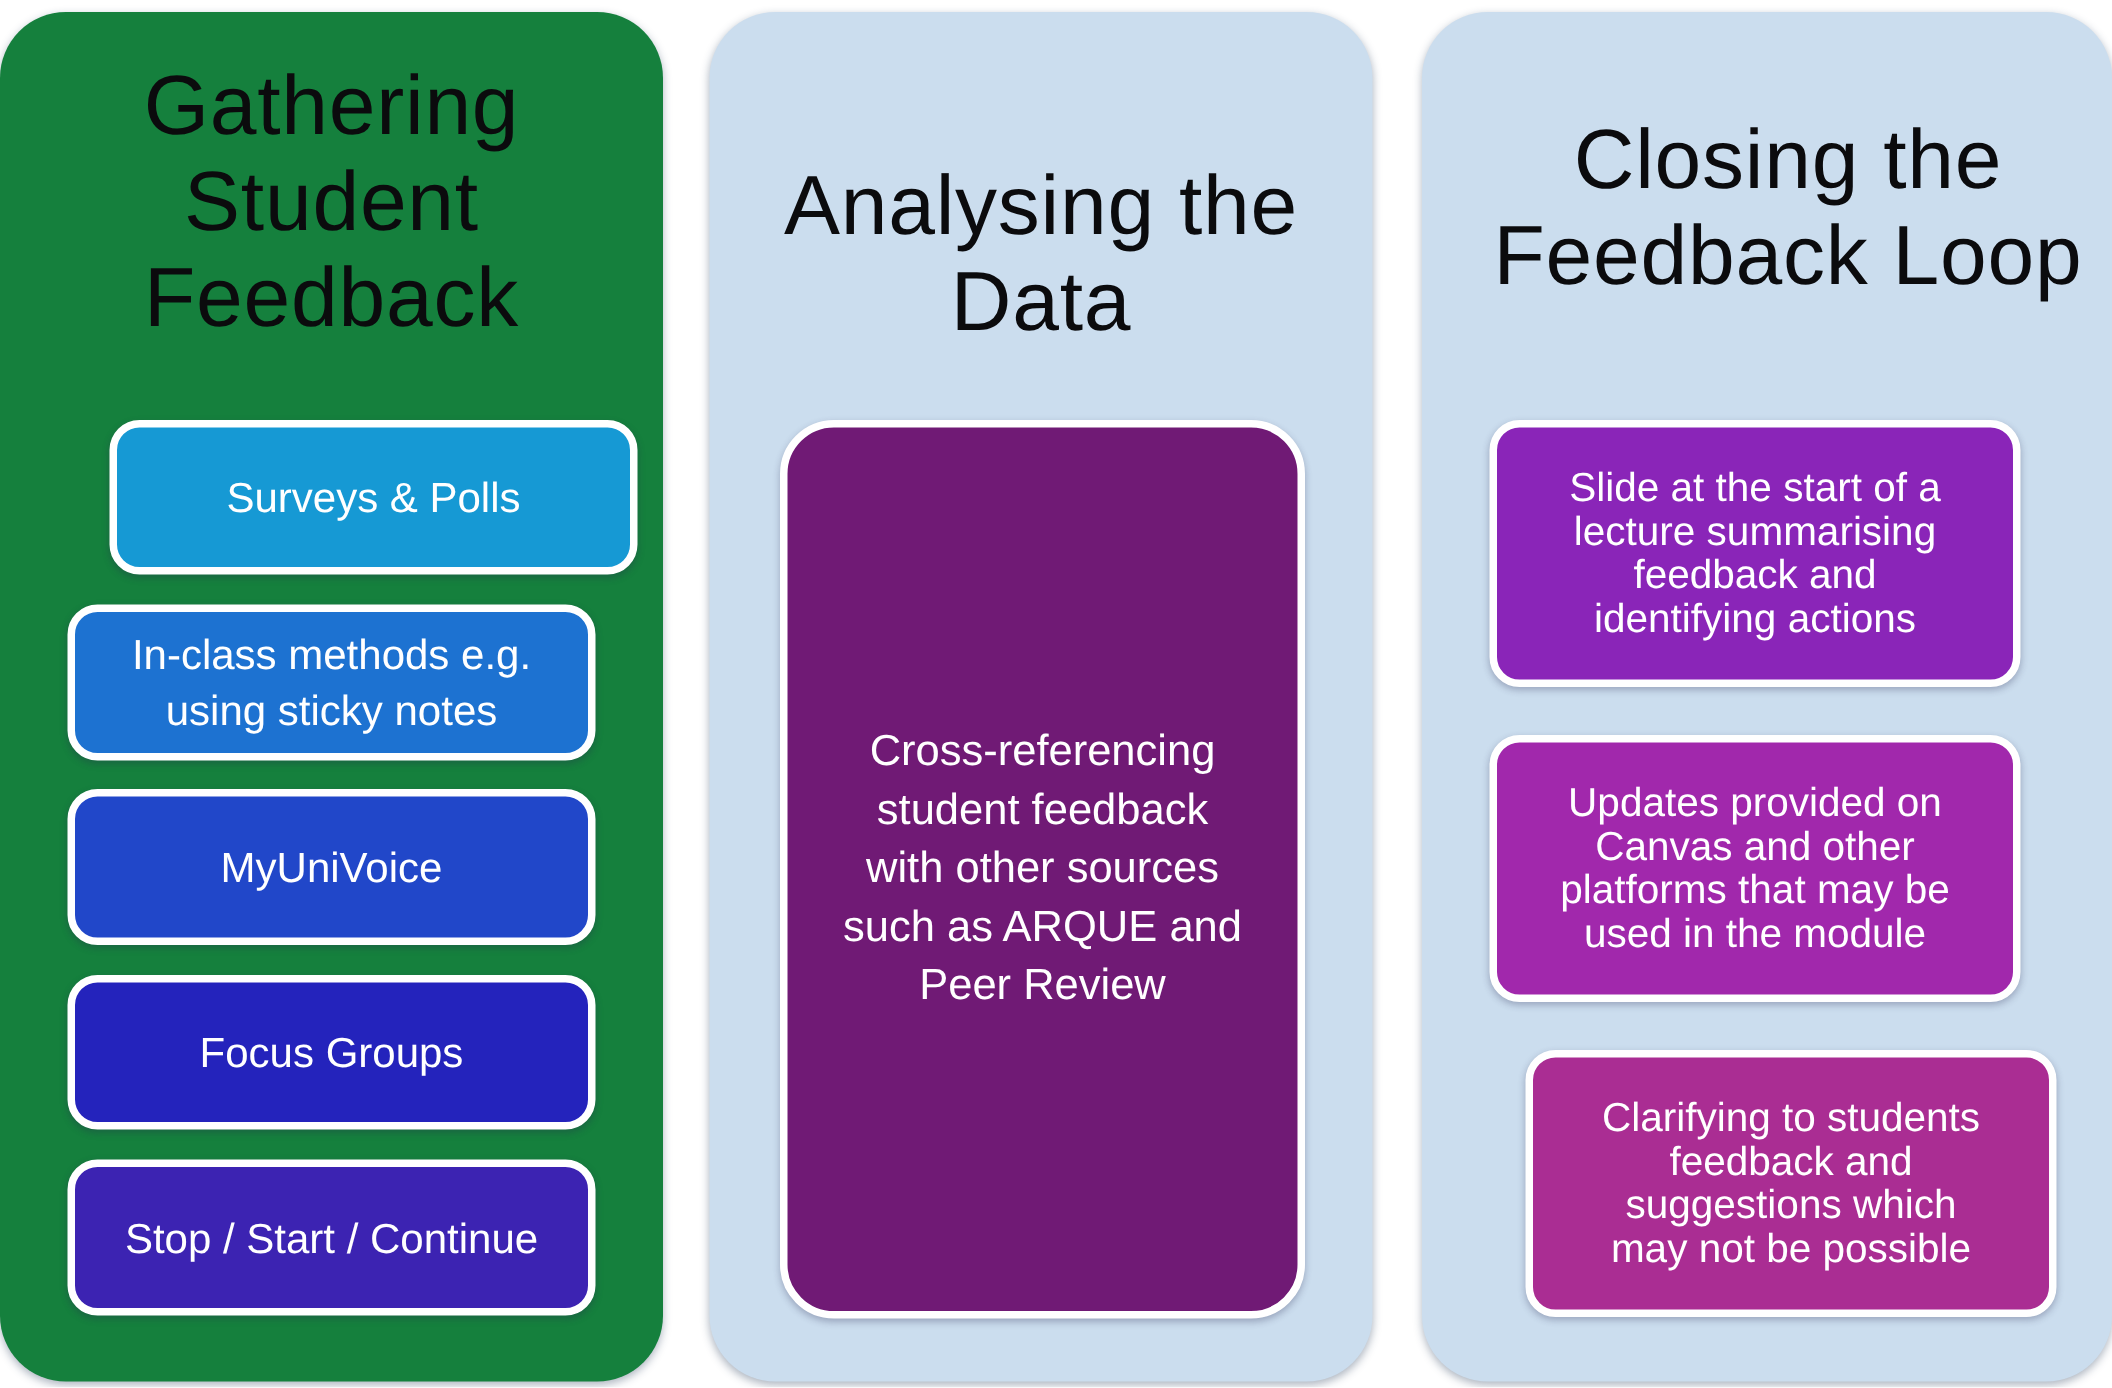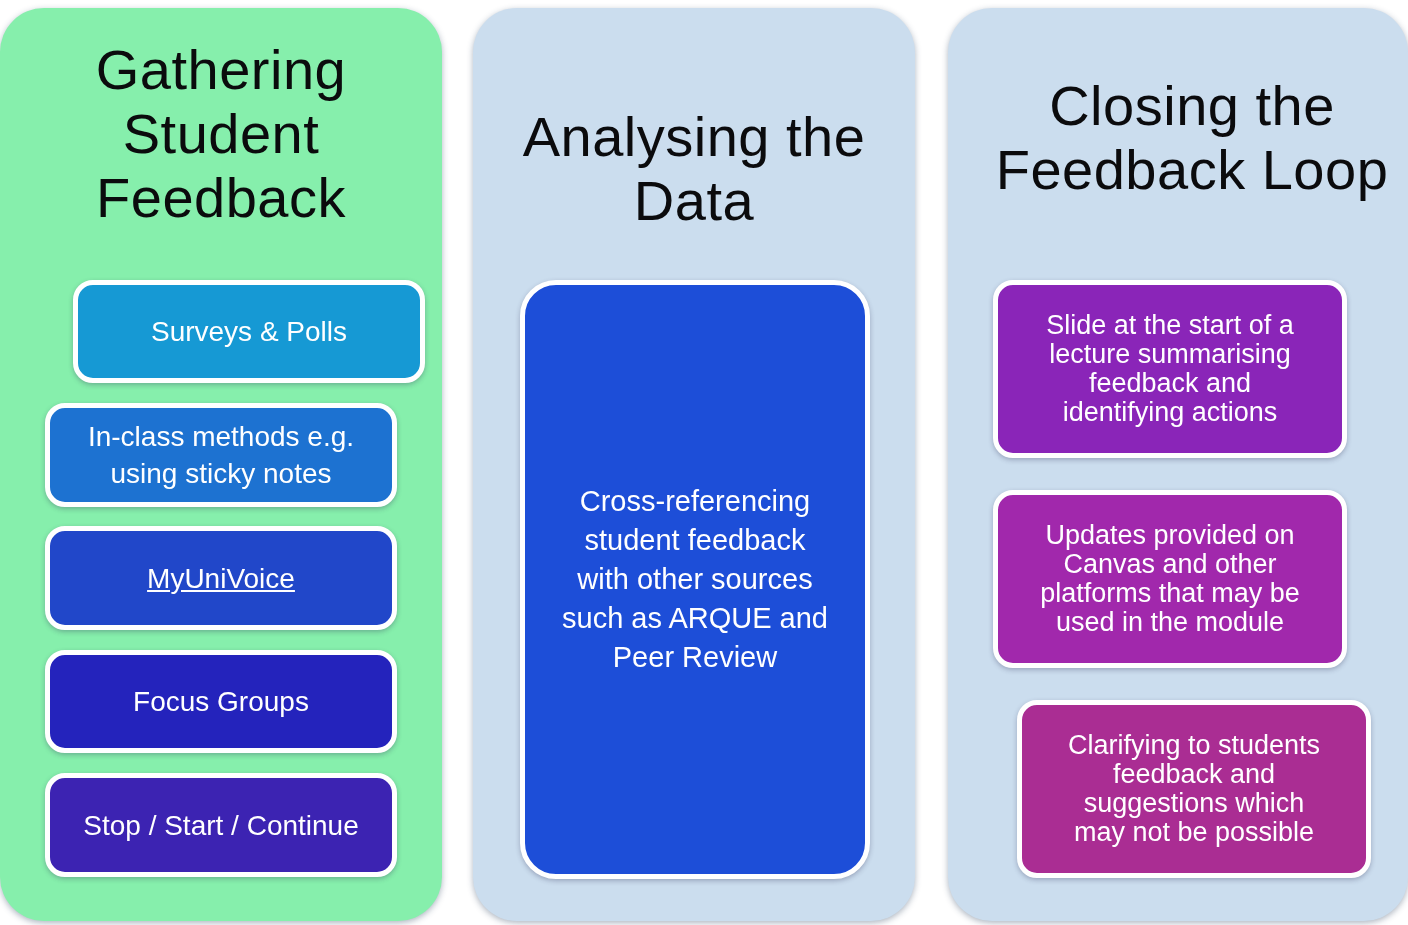--- a/index.html
+++ b/index.html
@@ -76,46 +76,46 @@
   .col-3 .node { left: 45px; width: 354px; height: 178px; font-size: 27px; line-height: 29px; }
   .c3-b1 { top: 272px; }
   .c3-b2 { top: 482px; }
   .c3-b3 { top: 692px; margin-left: 24px; }
 </style>
 </head>
 <body>
 
 <div class="canvas">
 
-  <div class="column col-1" style="background-color: #86efac;">
+  <div class="column col-1" style="background-color: #15803d;">
     <div class="col-title">Gathering
 Student
 Feedback</div>
     <div class="node c1-b1" style="background-color: rgb(22, 153, 212);">
       <span class="label">Surveys &amp; Polls</span>
     </div>
     <div class="node c1-b2" style="background-color: rgb(29, 114, 209);">
       <span class="label">In-class methods e.g.
 using sticky notes</span>
     </div>
-    <div class="node c1-b3" style="background-color: rgb(33, 71, 201); text-decoration: underline;">
+    <div class="node c1-b3" style="background-color: rgb(33, 71, 201);">
       <span class="label">MyUniVoice</span>
     </div>
     <div class="node c1-b4" style="background-color: rgb(36, 35, 188);">
       <span class="label">Focus Groups</span>
     </div>
     <div class="node c1-b5" style="background-color: rgb(60, 35, 178);">
       <span class="label">Stop / Start / Continue</span>
     </div>
   </div>
 
   <div class="column col-2" style="background-color: rgb(203, 221, 238);">
     <div class="col-title">Analysing the
 Data</div>
-    <div class="node" style="background-color: #1d4ed8;">
+    <div class="node" style="background-color: #701a75;">
       <span class="label">Cross-referencing
 student feedback
 with other sources
 such as ARQUE and
 Peer Review</span>
     </div>
   </div>
 
   <div class="column col-3" style="background-color: rgb(203, 221, 238);">
     <div class="col-title">Closing the

